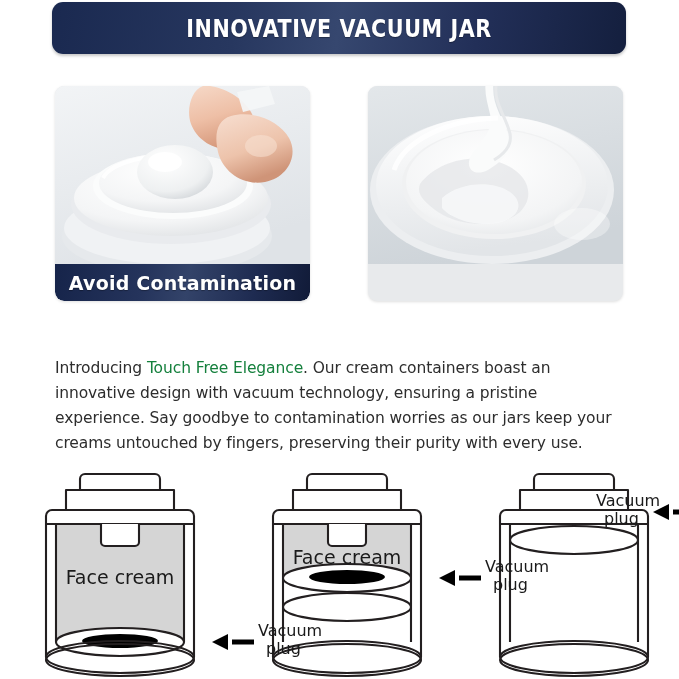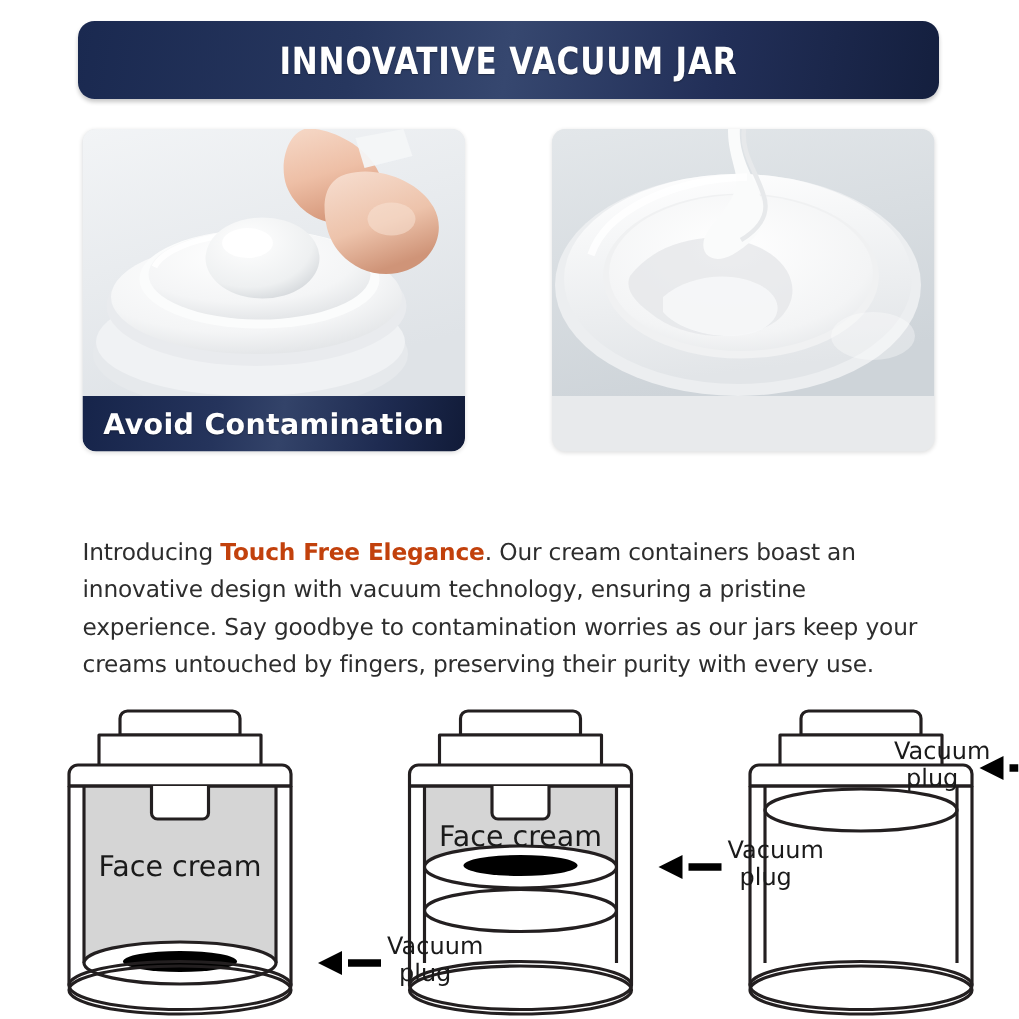--- a/index.html
+++ b/index.html
@@ -12,21 +12,21 @@
     height: 679px;
     position: relative;
     font-family: "Liberation Sans", sans-serif;
     overflow: hidden;
   }
 
   
   #header-banner {
     position: absolute;
     left: 52px;
-    top: 14px;
+    top: 2px;
     width: 574px;
     height: 52px;
     border-radius: 11px;
     background: linear-gradient(100deg, #1b2a50 0%, #26365f 30%, #35466f 50%, #23325a 72%, #182murder 100%);
     background: linear-gradient(100deg, #1a2950 0%, #27375f 32%, #36476f 50%, #222f58 74%, #141f3e 100%);
     box-shadow: 0 2px 3px rgba(0,0,0,0.22);
     display: flex;
     align-items: center;
     justify-content: center;
   }
@@ -92,21 +92,21 @@
     position: absolute;
     left: 55px;
     top: 340px;
     width: 575px;
     font-size: 15.5px;
     line-height: 25px;
     color: #2d2d2d;
     font-family: "DejaVu Sans", sans-serif;
     letter-spacing: -0.1px;
   }
-  #body-copy b { font-weight: bold; color: #c2410c; }
+  #body-copy b { font-weight: normal; color: #15803d; }
 
   
   #diagram {
     position: absolute;
     left: 0;
     top: 452px;
     width: 679px;
     height: 227px;
   }
 </style>

